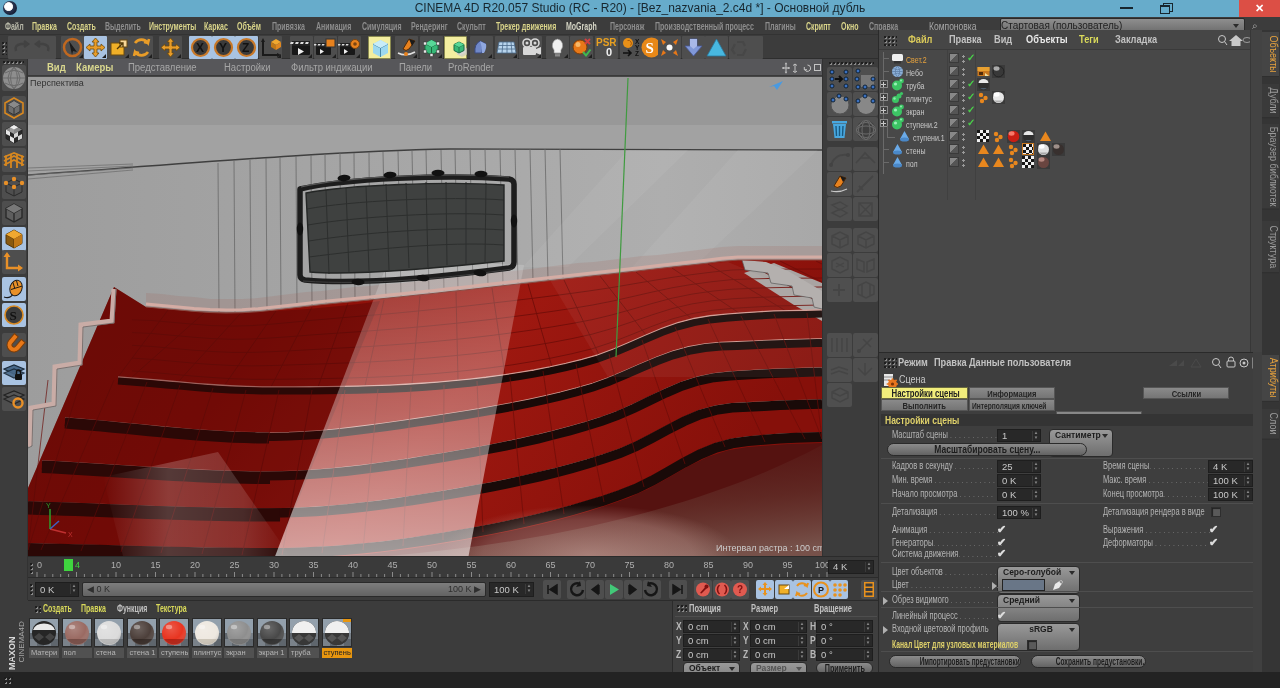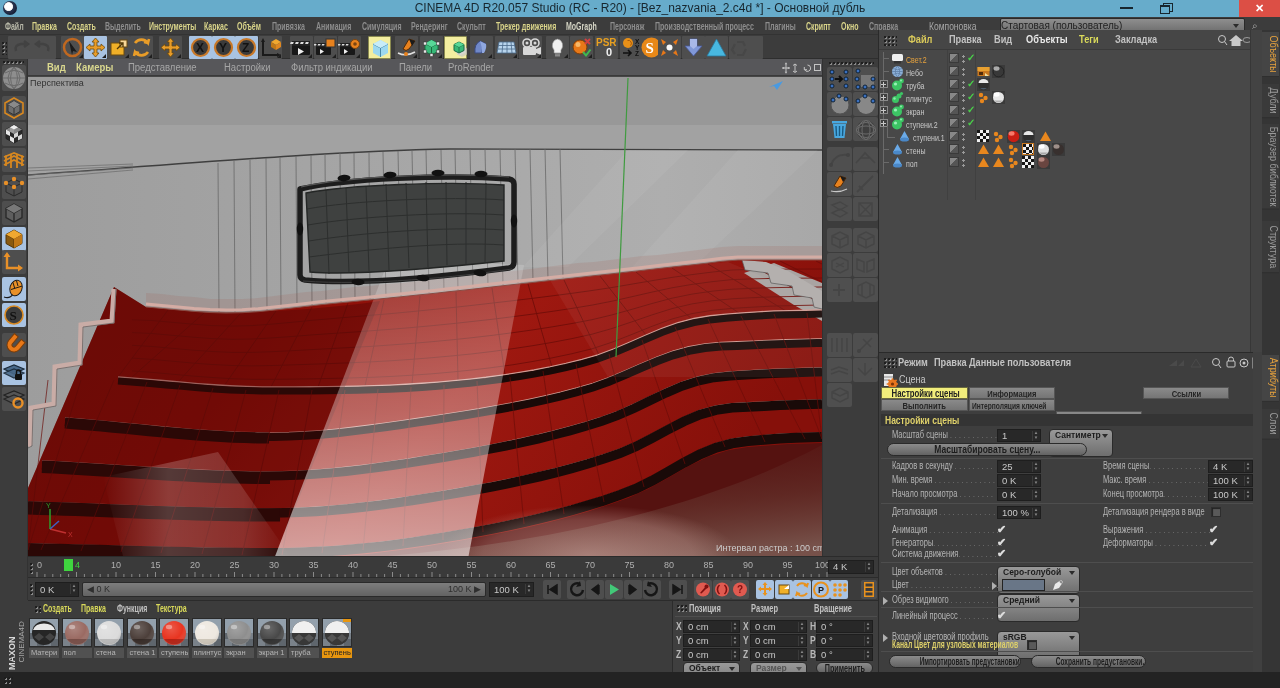--- a/index.html
+++ b/index.html
@@ -1197,21 +1197,21 @@
   <div class="am-row" style="top:241px;">
     <span class="abs" style="left:4px;top:3px;width:0;height:0;border:4px solid transparent;border-left:5px solid #b0b0b0;"></span>
     <span class="am-lbl" style="left:13px;">Обрез видимого <span class="ldr">. . . . . . . . . .</span></span>
     <span class="am-dd" style="left:118px;width:83px;">Средний<span class="ar"></span></span>
   </div>
   <div class="abs" style="left:2px;top:254px;width:378px;height:1px;background:#4e4e4e;"></div>
   <div class="am-row" style="top:257px;">
     <span class="am-lbl" style="left:13px;">Линейный процесс <span class="ldr">. . . . . . . .</span></span>
     <span class="am-chk" style="left:118px;">✔</span>
   </div>
-  <div class="am-row" style="top:278px;">
+  <div class="am-row" style="top:270px;text-align:center;">
     <span class="abs" style="left:4px;top:3px;width:0;height:0;border:4px solid transparent;border-left:5px solid #b0b0b0;"></span>
     <span class="am-lbl" style="left:13px;">Входной цветовой профиль</span>
     <span class="am-dd" style="left:118px;width:83px;">sRGB<span class="ar"></span></span>
   </div>
   <div class="am-row" style="top:286px;">
     <span class="am-lbl" style="left:13px;color:#ded06a;font-weight:bold;transform:scaleX(0.68);">Канал Цвет для узловых материалов</span>
     <span class="abs ambox" style="left:148px;"></span>
   </div>
   <div class="abs" style="left:2px;top:298px;width:378px;height:1px;background:#4e4e4e;"></div>
   <div class="rbtn" style="left:10px;top:302px;width:132px;height:13px;line-height:12px;"><span style="display:inline-block;transform:scaleX(0.64);">Импортировать предустановки...</span></div>

